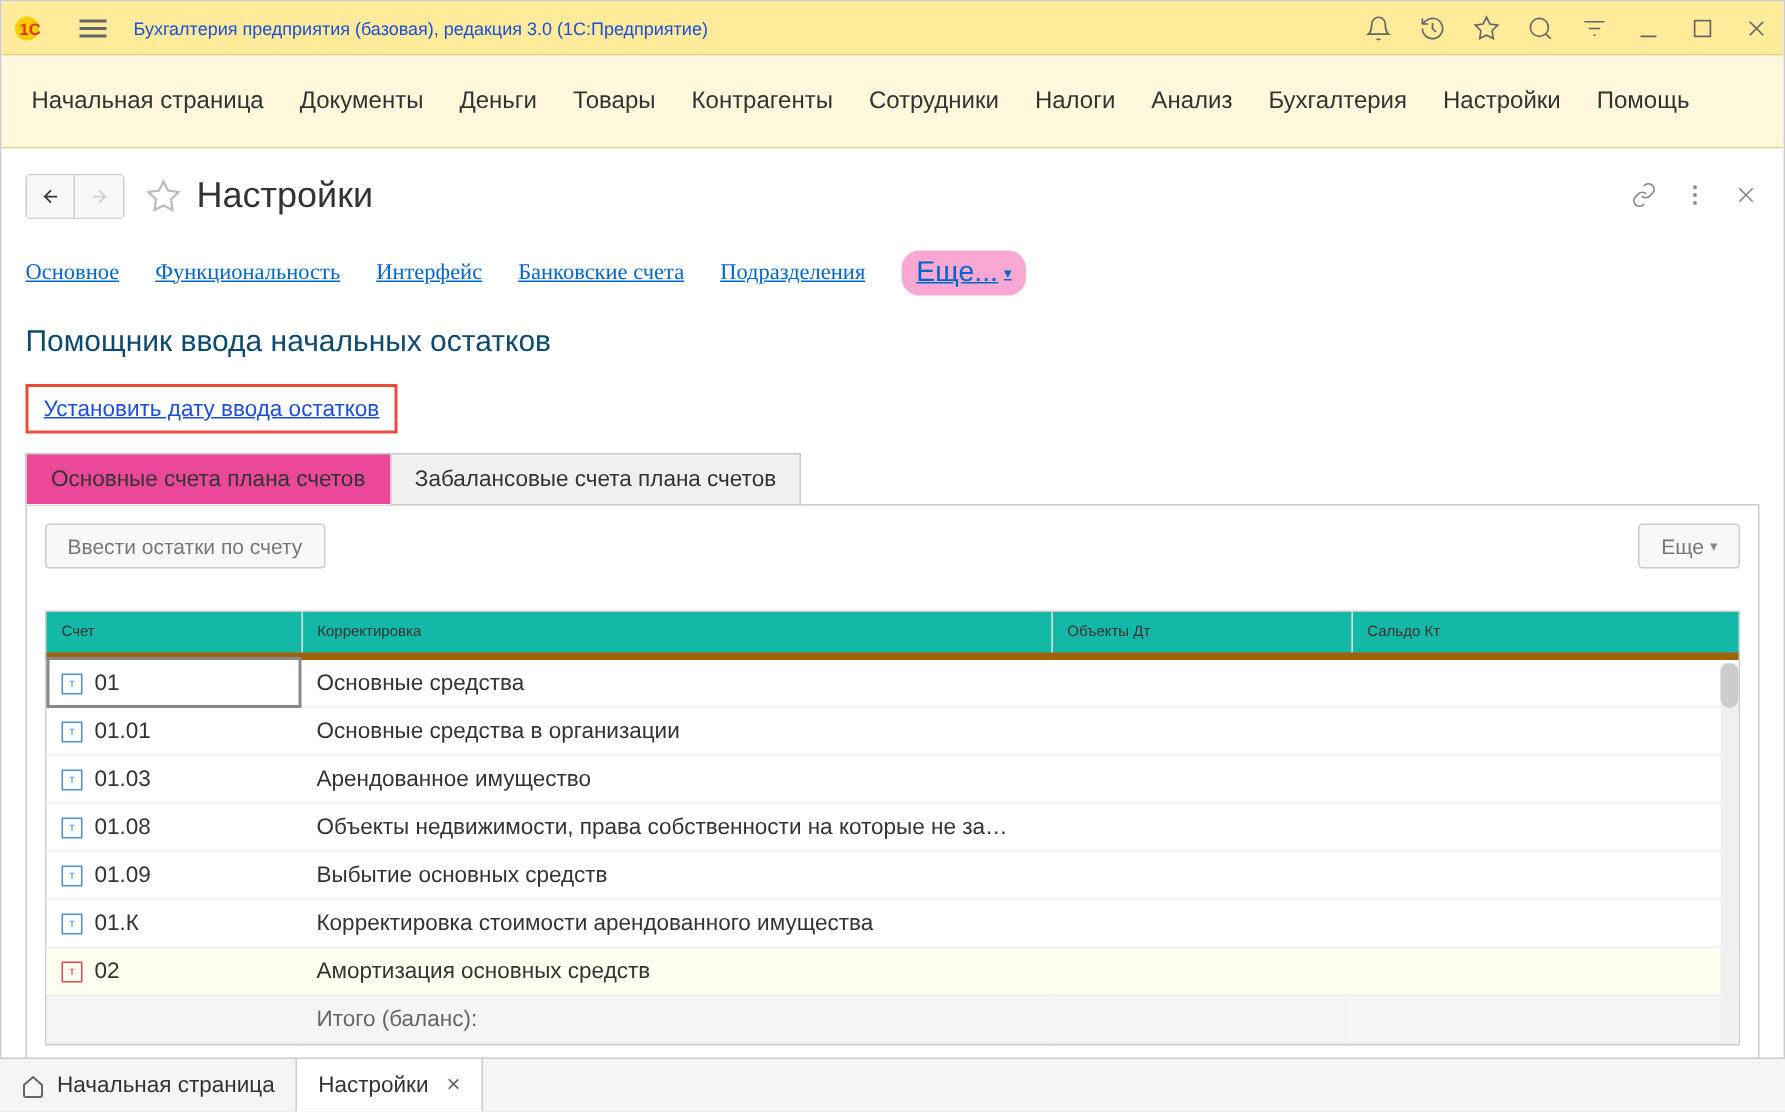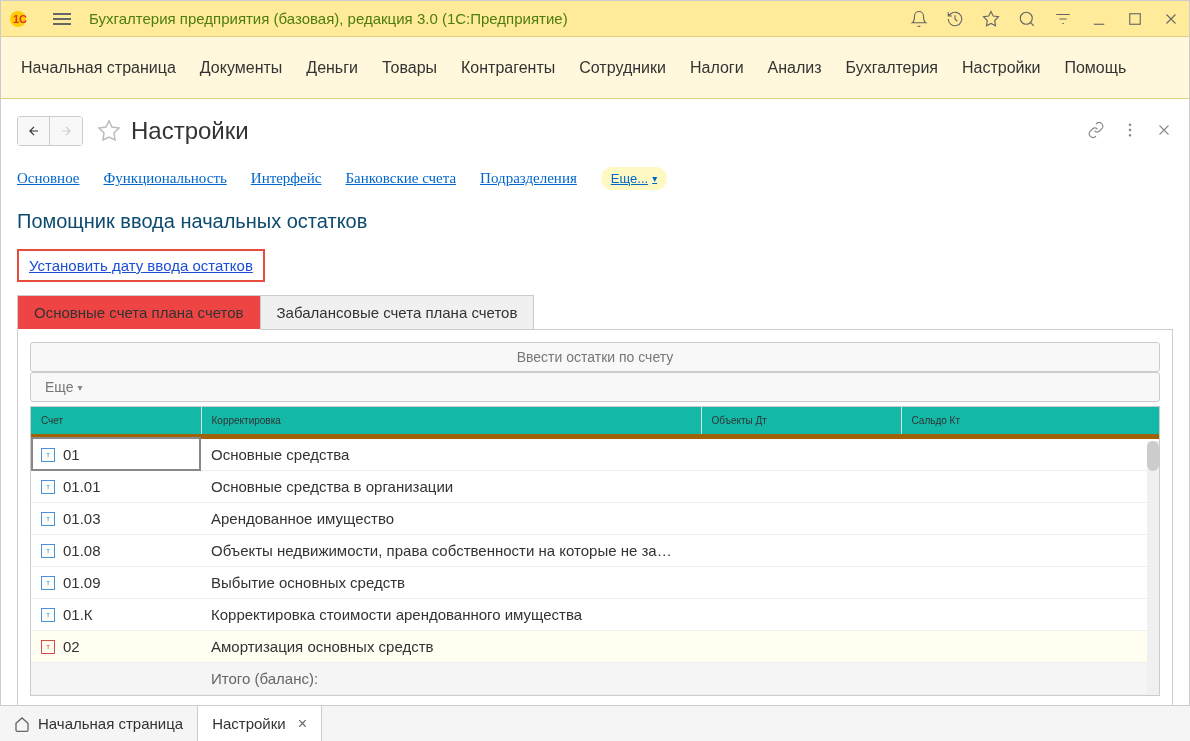--- a/index.html
+++ b/index.html
@@ -4,21 +4,21 @@
 <style>
 * { box-sizing: border-box; margin: 0; padding: 0; font-family: Arial, sans-serif; }
 body { width: 1190px; height: 741px; background: #fff; font-size: 14px; color: #333; border: 1px solid #ccc; overflow: hidden; }
 
 
 .titlebar { height: 36px; background: #ffeb99; display: flex; align-items: center; padding: 0 8px; border-bottom: 1px solid #e0d080; }
 .logo-1c { width: 32px; height: 24px; display: flex; align-items: center; justify-content: center; }
 .logo-1c svg { width: 30px; height: 20px; }
 .hamburger { width: 24px; height: 24px; margin: 0 12px; cursor: pointer; display: flex; flex-direction: column; justify-content: center; gap: 3px; }
 .hamburger span { display: block; height: 2px; background: #666; width: 18px; }
-.title-text { flex: 1; color: #4d7c0f; font-size: 15px; }
+.title-text { flex: 1; color: #1d4ed8; font-size: 12px; }
 .title-icons { display: flex; gap: 16px; align-items: center; }
 .title-icon { width: 20px; height: 20px; cursor: pointer; display: flex; align-items: center; justify-content: center; color: #666; }
 .title-icon svg { width: 18px; height: 18px; stroke: #666; fill: none; stroke-width: 1.5; }
 
 
 .main-menu { height: 62px; background: #fff8dc; display: flex; align-items: center; padding: 0 20px; gap: 24px; border-bottom: 1px solid #e0d080; }
 .menu-item { color: #333; font-size: 16px; cursor: pointer; white-space: nowrap; }
 
 
 .content { padding: 12px 16px; background: #fff; }
@@ -32,39 +32,39 @@
 .star-btn { width: 28px; height: 28px; margin-right: 8px; cursor: pointer; display: flex; align-items: center; justify-content: center; }
 .star-btn svg { width: 24px; height: 24px; stroke: #bbb; fill: none; stroke-width: 1.5; }
 .page-title { font-size: 24px; font-weight: normal; flex: 1; }
 .header-actions { display: flex; gap: 16px; align-items: center; }
 .header-action { cursor: pointer; color: #888; }
 .header-action svg { width: 18px; height: 18px; stroke: #888; fill: none; stroke-width: 1.5; }
 
 
 .sub-nav { display: flex; gap: 24px; margin-bottom: 20px; align-items: center; }
 .sub-nav-link { color: #0066cc; text-decoration: underline; cursor: pointer; font-size: 15px; font-family: Liberation Serif, serif; }
-.sub-nav-more { background: #fef9c3; padding: 4px 10px; border-radius: 12px; color: #0066cc; text-decoration: underline; cursor: pointer; font-size: 13px; display: flex; align-items: center; gap: 4px; }
+.sub-nav-more { background: #f9a8d4; padding: 4px 10px; border-radius: 12px; color: #0066cc; text-decoration: underline; cursor: pointer; font-size: 19px; display: flex; align-items: center; gap: 4px; }
 .sub-nav-more::after { content: "▾"; font-size: 10px; text-decoration: none; }
 
 
 .section-title { font-size: 20px; color: #0c4a6e; margin-bottom: 16px; }
 
 
 .set-date-link { display: inline-block; border: 2px solid #e74c3c; padding: 6px 10px; margin-bottom: 12px; }
 .set-date-link a { color: #1d4ed8; text-decoration: underline; cursor: pointer; font-size: 15px; }
 
 
 .tabs { display: flex; margin-bottom: 0; }
 .tab { padding: 8px 16px; border: 1px solid #ccc; background: #f0f0f0; cursor: pointer; font-size: 15px; position: relative; top: 1px; }
-.tab.active { background: #ef4444; border-bottom: 1px solid #fff; }
+.tab.active { background: #ec4899; border-bottom: 1px solid #fff; }
 .tab:not(.active) { border-left: none; }
 
 
 .tab-content { border: 1px solid #ccc; padding: 12px; }
-.toolbar { display: flex; justify-content: space-between; margin-bottom: 4px; flex-direction: column; }
+.toolbar { display: flex; justify-content: space-between; margin-bottom: 28px; }
 .btn { padding: 6px 14px; border: 1px solid #ccc; background: #f8f8f8; border-radius: 3px; cursor: pointer; font-size: 14px; color: #777; }
 .btn-more { display: flex; align-items: center; gap: 4px; }
 .btn-more::after { content: "▾"; font-size: 10px; color: #888; }
 
 
 .table-wrap { border: 1px solid #ccc; position: relative; }
 .table { width: 100%; border-collapse: collapse; }
 .table th { text-align: left; padding: 8px 10px; background: #14b8a6; border-right: 1px solid #ddd; border-bottom: 5px solid #a16207; font-weight: normal; font-size: 10px; }
 .table th:last-child { border-right: none; }
 .table td { padding: 7px 10px; border-bottom: 1px solid #eee; font-size: 15px; }

